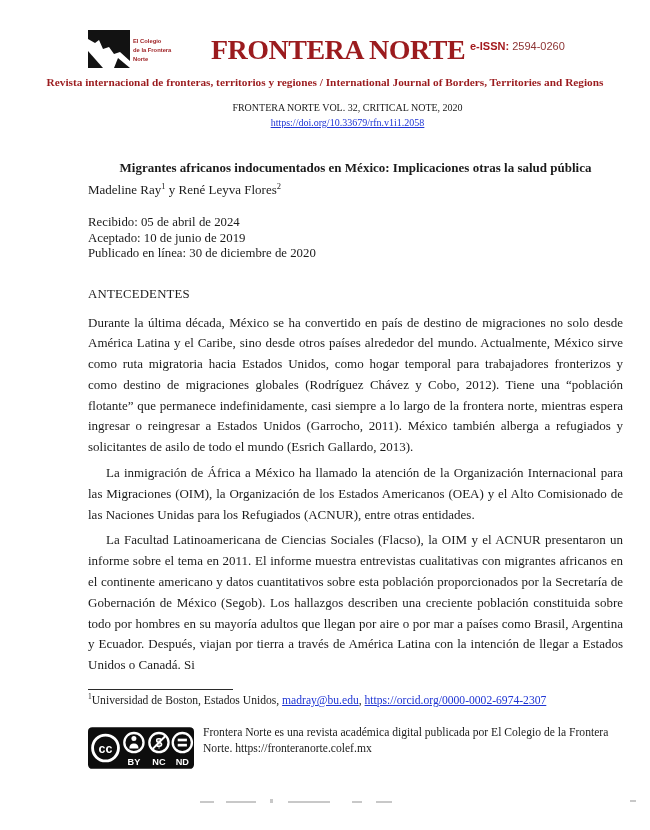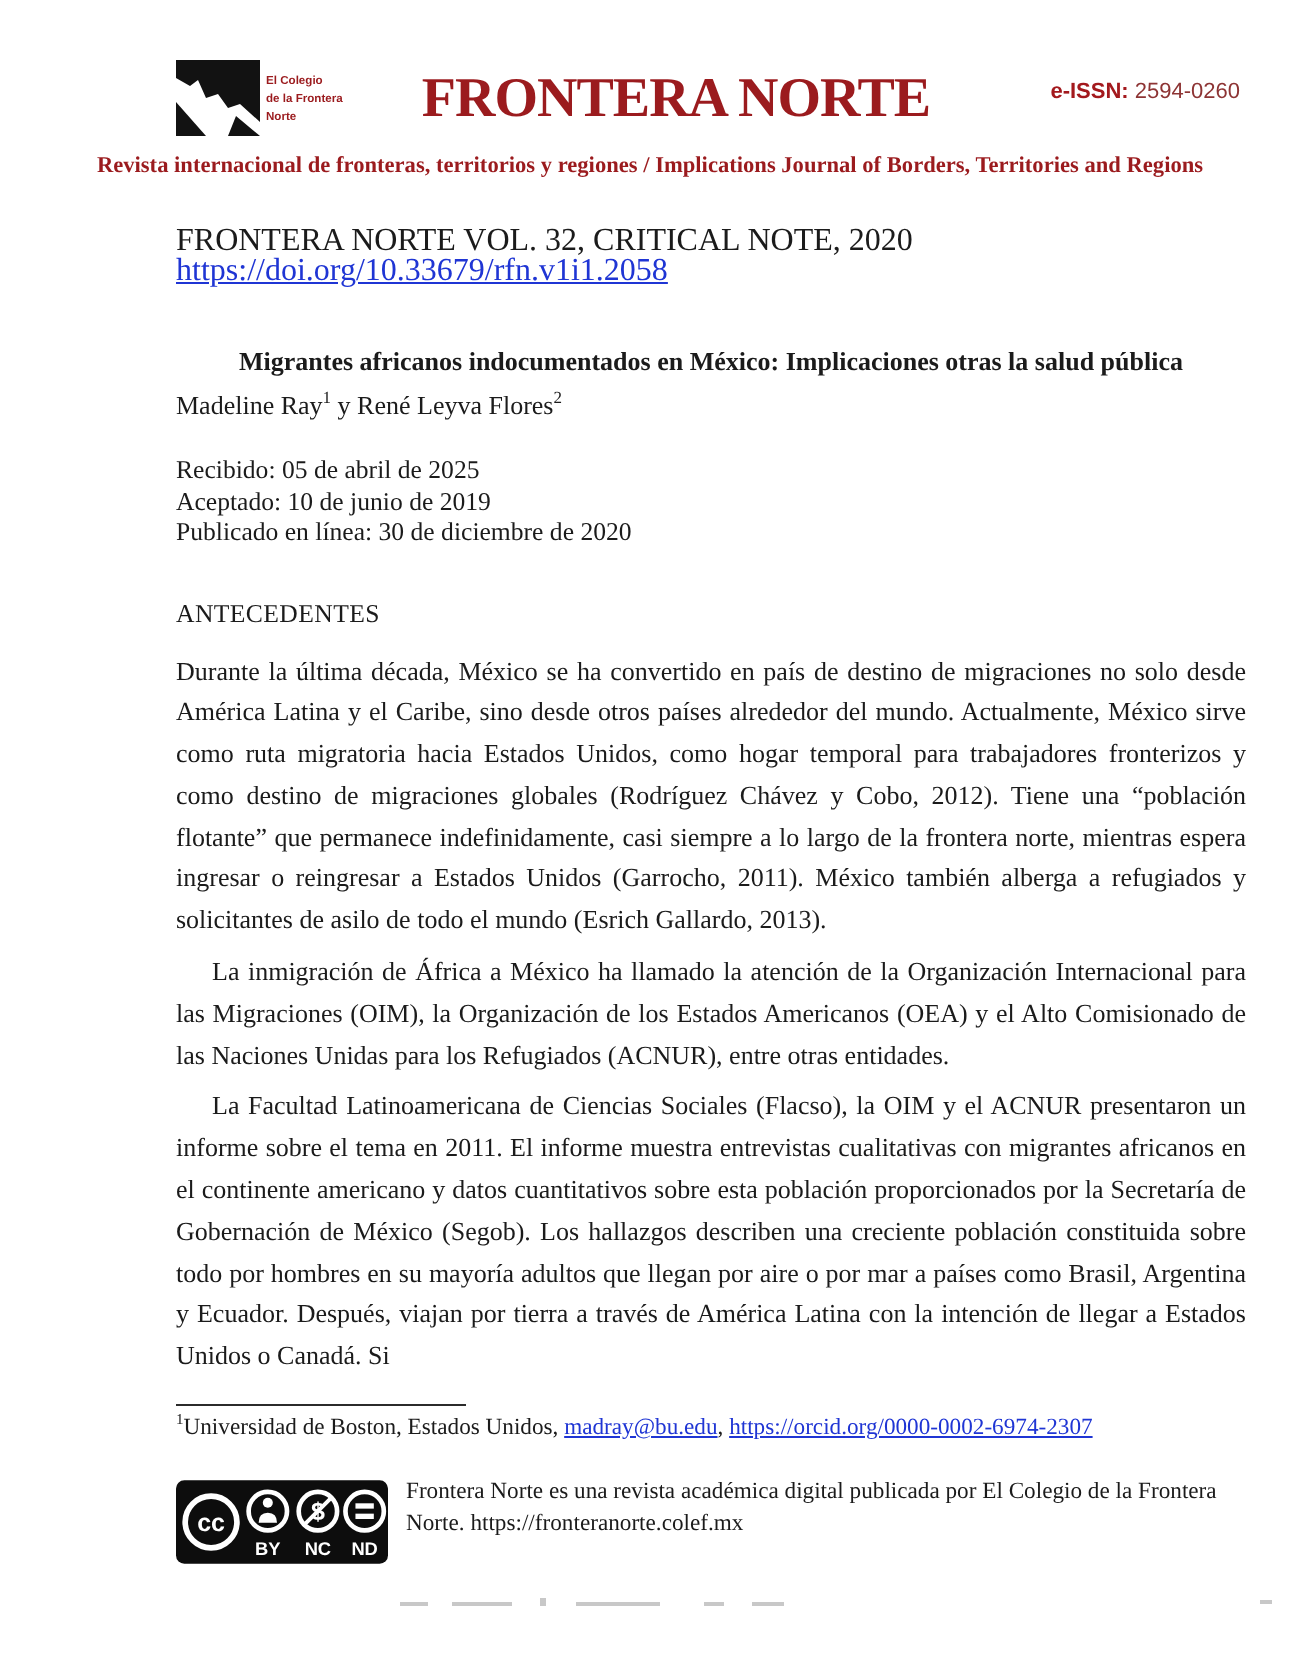--- a/index.html
+++ b/index.html
@@ -25,32 +25,32 @@
   }
   .masthead{
     flex:1;text-align:center;
     font-size:28px;font-weight:bold;color:#9b1b1e;
     letter-spacing:-0.5px;margin-top:4px;
     font-family:"Liberation Serif", serif;
   }
   .issn{
     flex:0 0 auto;width:150px;margin-top:10px;
     font-family:"Liberation Sans", sans-serif;
-    font-size:11px;text-align:right;
+    font-size:11px;text-align:left;
   }
   .issn .lbl{color:#a3191d;font-weight:bold;}
   .issn .val{color:#8d3434;}
   .subtitle{
     margin-top:4px;text-align:center;
     color:#9b1b1e;font-weight:bold;font-size:11.3px;
   }
   
   .volblock{
-    margin:24px 43px 0 88px;
-    text-align:left;font-size:16px;line-height:15px;
+    margin:12px 43px 0 88px;
+    text-align:center;font-size:10px;line-height:15px;
   }
   a.link{color:#1f35d4;text-decoration:underline;cursor:pointer;}
   
   .content{margin:0 27px 0 88px;}
   .title-line{
     text-align:center;font-weight:bold;font-size:13px;
   }
   .title-es{margin-top:30px;}
   .title-en{margin-top:15px;}
   .authors{margin-top:6px;font-size:13px;}
@@ -108,37 +108,37 @@
         <div>Norte</div>
       </div>
     </div>
     <div class="masthead">FRONTERA NORTE</div>
     <div class="issn">
       <span class="lbl">e-ISSN:</span>
       <span class="val">2594-0260</span>
     </div>
   </div>
 
-  <div class="subtitle">Revista internacional de fronteras, territorios y regiones / Implications Journal of Borders, Territories and Regions</div>
+  <div class="subtitle">Revista internacional de fronteras, territorios y regiones / International Journal of Borders, Territories and Regions</div>
 
   <div class="volblock">
     <div>FRONTERA NORTE VOL. 32, CRITICAL NOTE, 2020</div>
     <div><a class="link">https://doi.org/10.33679/rfn.v1i1.2058</a></div>
   </div>
 
   <div class="content">
 
     <div class="title-line title-es">Migrantes africanos indocumentados en México: Implicaciones otras la salud pública</div>
 
     <div class="authors">
       <span>Madeline Ray</span><sup>1</sup><span> y René Leyva Flores</span><sup>2</sup>
     </div>
 
     <div class="dates">
-      <div>Recibido: 05 de abril de 2025</div>
+      <div>Recibido: 05 de abril de 2024</div>
       <div>Aceptado: 10 de junio de 2019</div>
       <div>Publicado en línea: 30 de diciembre de 2020</div>
     </div>
 
     <div class="section-heading">ANTECEDENTES</div>
 
     <p class="body-par">Durante la última década, México se ha convertido en país de destino de migraciones no solo desde América Latina y el Caribe, sino desde otros países alrededor del mundo.  Actualmente, México sirve como ruta migratoria hacia Estados Unidos, como hogar temporal para trabajadores fronterizos y como destino de migraciones globales (Rodríguez Chávez y Cobo, 2012). Tiene una “población flotante” que permanece indefinidamente, casi siempre a lo largo de la frontera norte, mientras espera ingresar o reingresar a Estados Unidos (Garrocho, 2011). México también alberga a refugiados y solicitantes de asilo de todo el mundo (Esrich Gallardo, 2013).</p>
     <p class="body-par indent">La inmigración de África a México ha llamado la atención de la Organización Internacional para las Migraciones (OIM), la Organización de los Estados Americanos (OEA) y el Alto Comisionado de las Naciones Unidas para los Refugiados (ACNUR), entre otras entidades.</p>
     <p class="body-par indent">La Facultad Latinoamericana de Ciencias Sociales (Flacso), la OIM y el ACNUR presentaron un informe sobre el tema en 2011. El informe muestra entrevistas cualitativas con migrantes africanos en el continente americano y datos cuantitativos sobre esta población proporcionados por la Secretaría de Gobernación de México (Segob). Los hallazgos describen una creciente población constituida sobre todo por hombres en su mayoría adultos que llegan por aire o por mar a países como Brasil, Argentina y Ecuador. Después, viajan por tierra a través de América Latina con la intención de llegar a Estados Unidos o Canadá. Si</p>
 

